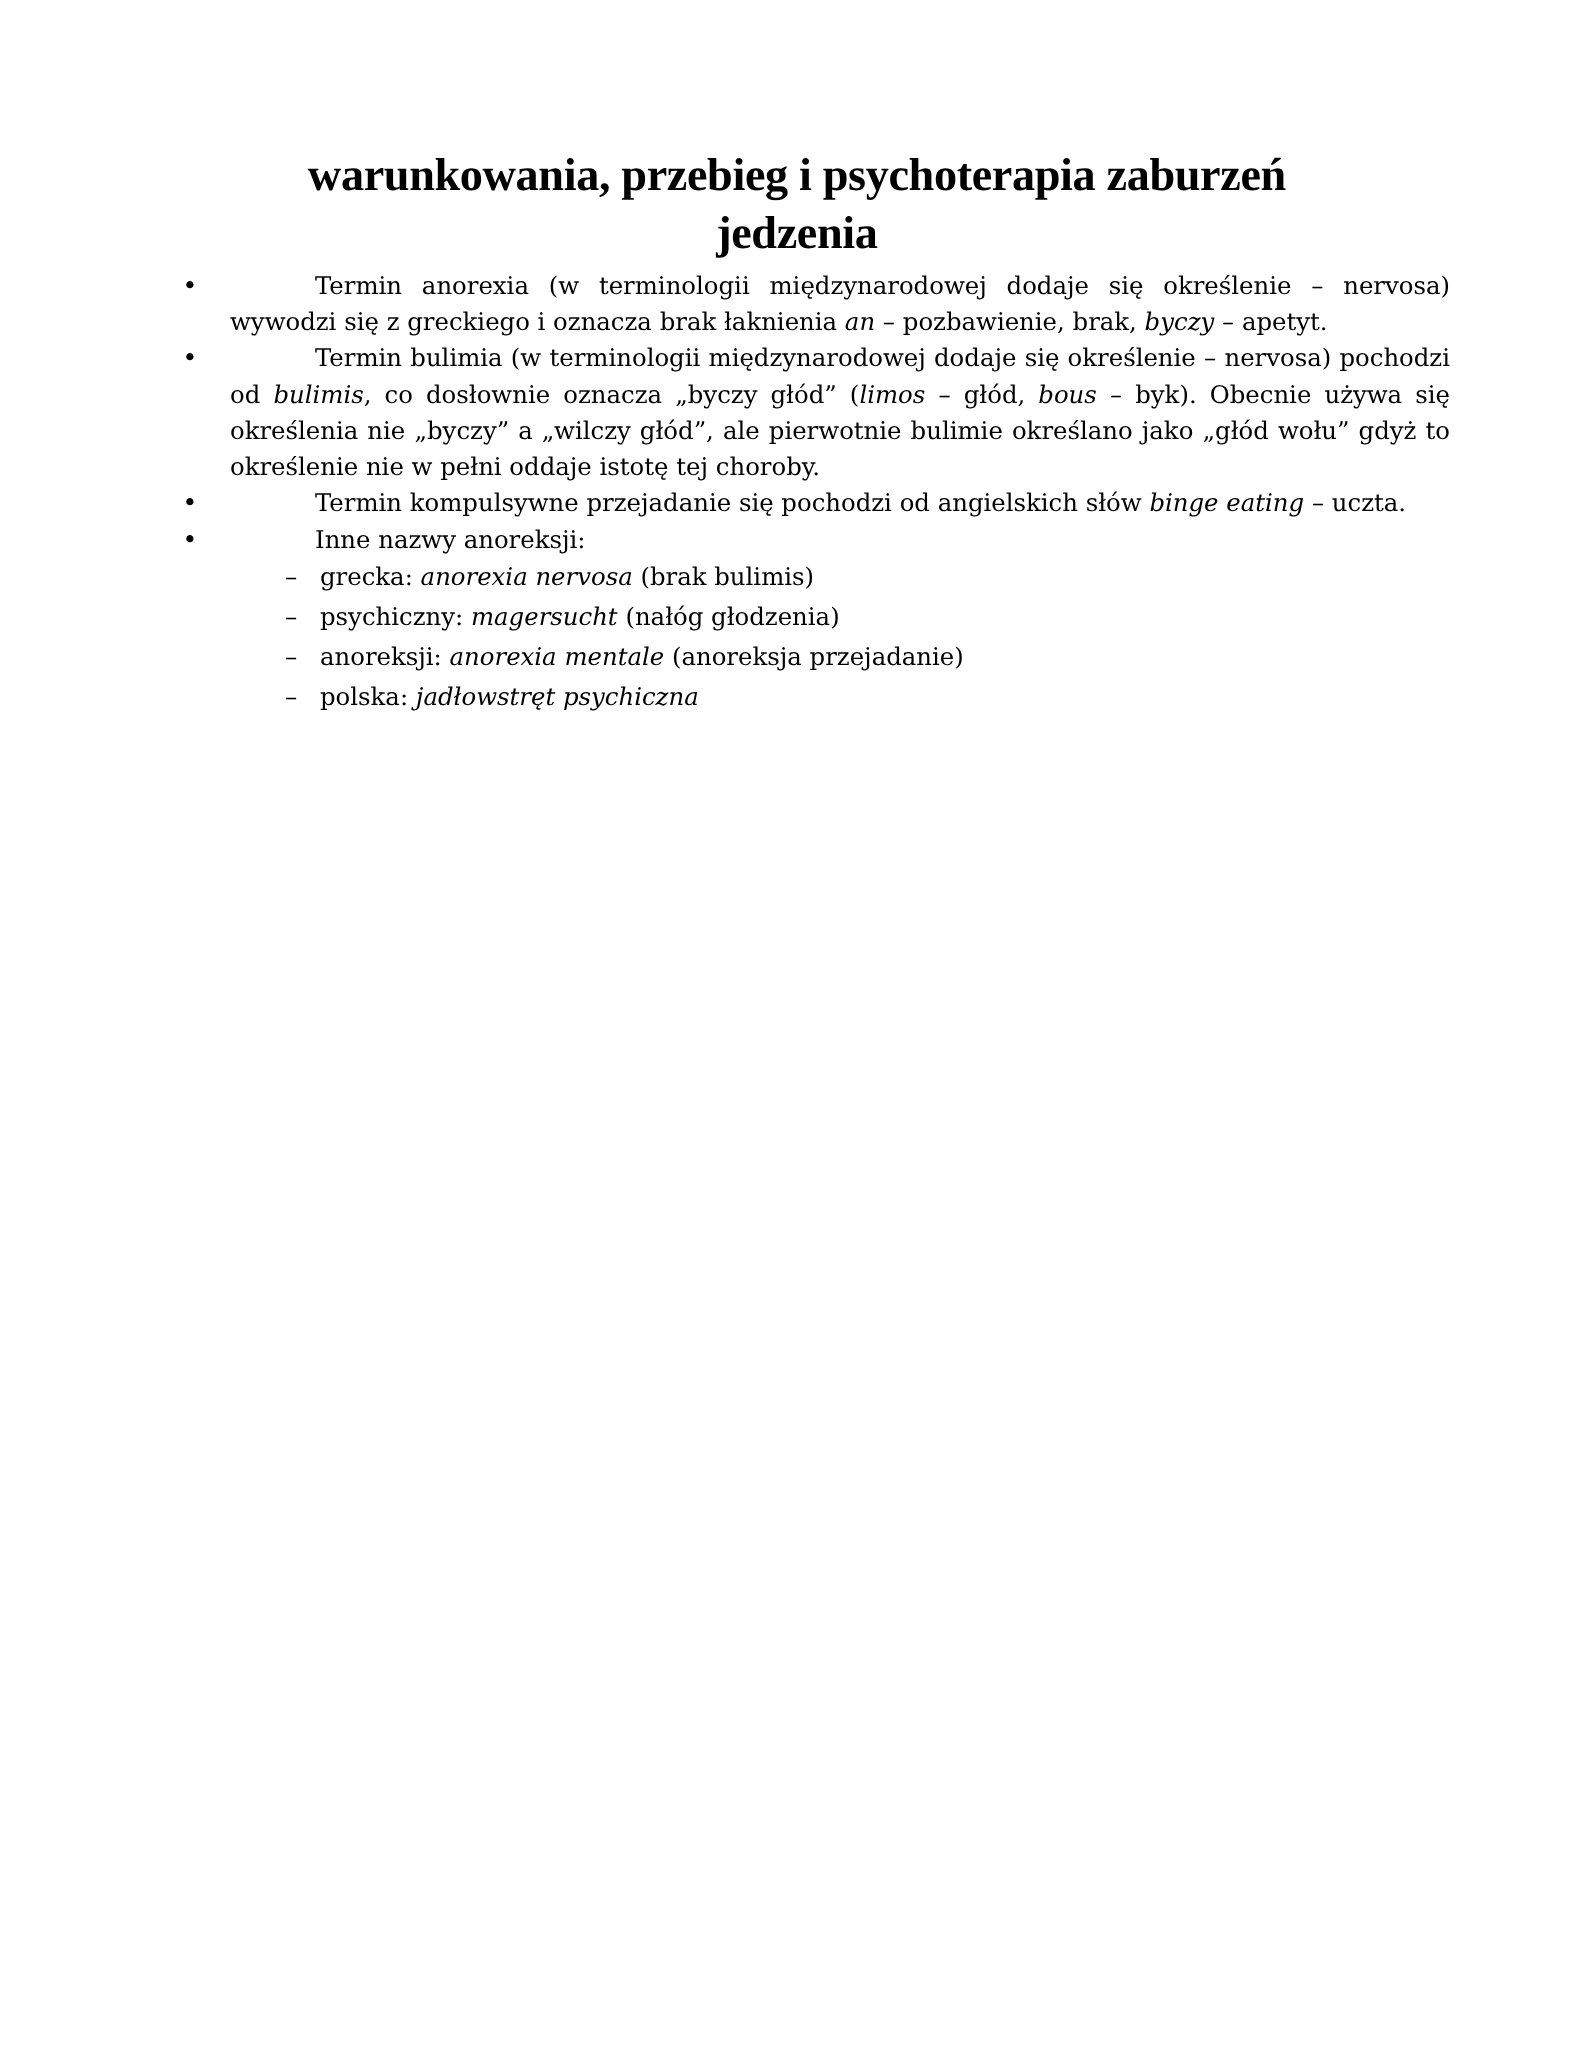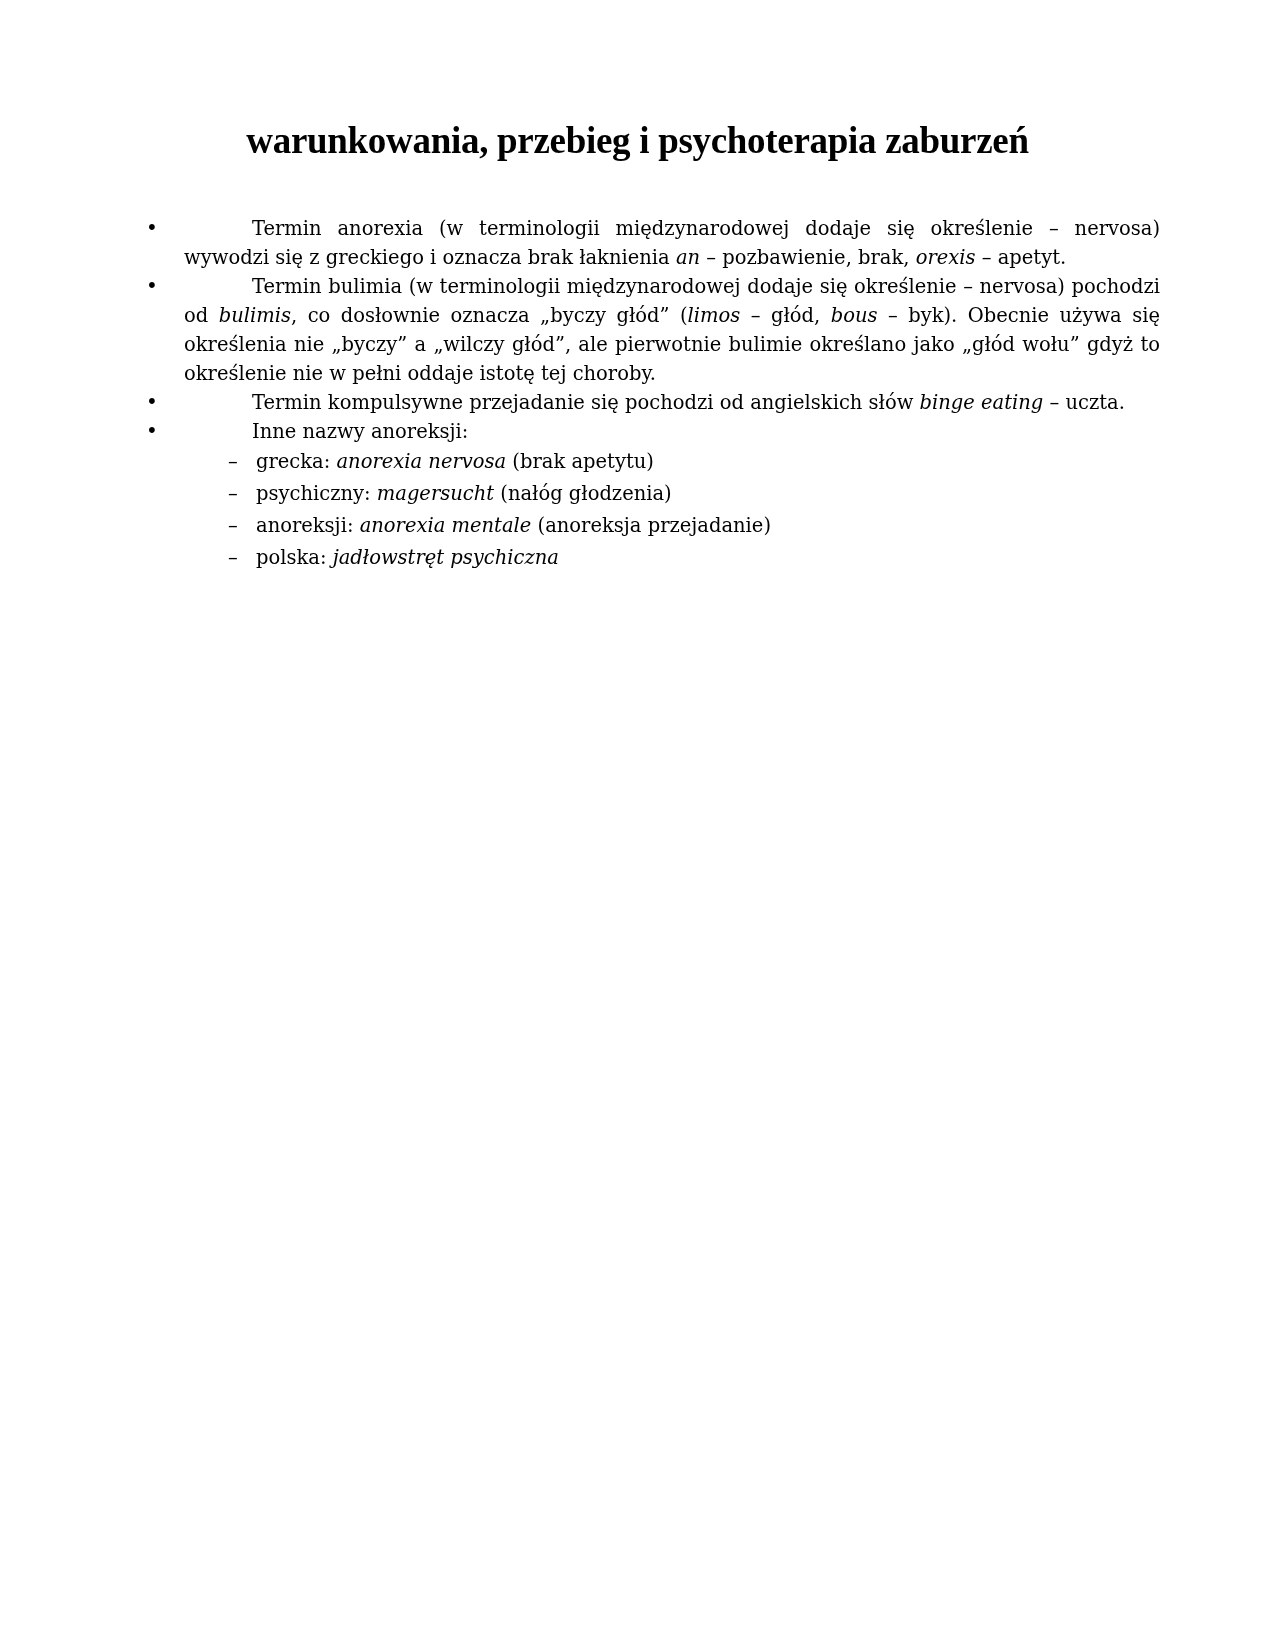--- a/index.html
+++ b/index.html
@@ -18,43 +18,44 @@
     .sub { position: relative; padding-left: 116px; height: 32px; line-height: 32px; }
     .dash { position: absolute; left: 88px; top: 0; }
     i { }
   </style>
 </head>
 <body>
 
 <div class="page">
   <div class="title">
     <div>warunkowania, przebieg i psychoterapia zaburzeń</div>
+    <div>jedzenia</div>
   </div>
 
   <div class="list">
     <div class="item">
       <span class="bullet">•</span>
-      <span class="indent"></span><span>Termin anorexia (w terminologii międzynarodowej dodaje się określenie – nervosa) wywodzi się z greckiego i oznacza brak łaknienia </span><i>an</i><span> – pozbawienie, brak, </span><i>orexis</i><span> – apetyt.</span>
+      <span class="indent"></span><span>Termin anorexia (w terminologii międzynarodowej dodaje się określenie – nervosa) wywodzi się z greckiego i oznacza brak łaknienia </span><i>an</i><span> – pozbawienie, brak, </span><i>byczy</i><span> – apetyt.</span>
     </div>
     <div class="item">
       <span class="bullet">•</span>
       <span class="indent"></span><span>Termin bulimia (w terminologii międzynarodowej dodaje się określenie – nervosa) pochodzi od </span><i>bulimis</i><span>, co dosłownie oznacza „byczy głód”  (</span><i>limos</i><span> – głód, </span><i>bous</i><span> – byk). Obecnie używa się określenia nie „byczy” a „wilczy głód”, ale pierwotnie bulimie określano jako „głód wołu” gdyż to określenie nie w pełni oddaje istotę tej choroby.</span>
     </div>
     <div class="item">
       <span class="bullet">•</span>
       <span class="indent"></span><span>Termin kompulsywne przejadanie się pochodzi od angielskich słów </span><i>binge eating</i><span> – uczta.</span>
     </div>
     <div class="item">
       <span class="bullet">•</span>
       <span class="indent"></span><span>Inne nazwy anoreksji:</span>
     </div>
 
     <div class="sub">
       <span class="dash">–</span>
-      <span>grecka: </span><i>anorexia nervosa</i><span> (brak apetytu)</span>
+      <span>grecka: </span><i>anorexia nervosa</i><span> (brak bulimis)</span>
     </div>
     <div class="sub">
       <span class="dash">–</span>
       <span>psychiczny: </span><i>magersucht</i><span> (nałóg głodzenia)</span>
     </div>
     <div class="sub">
       <span class="dash">–</span>
       <span>anoreksji: </span><i>anorexia mentale</i><span> (anoreksja przejadanie)</span>
     </div>
     <div class="sub">

